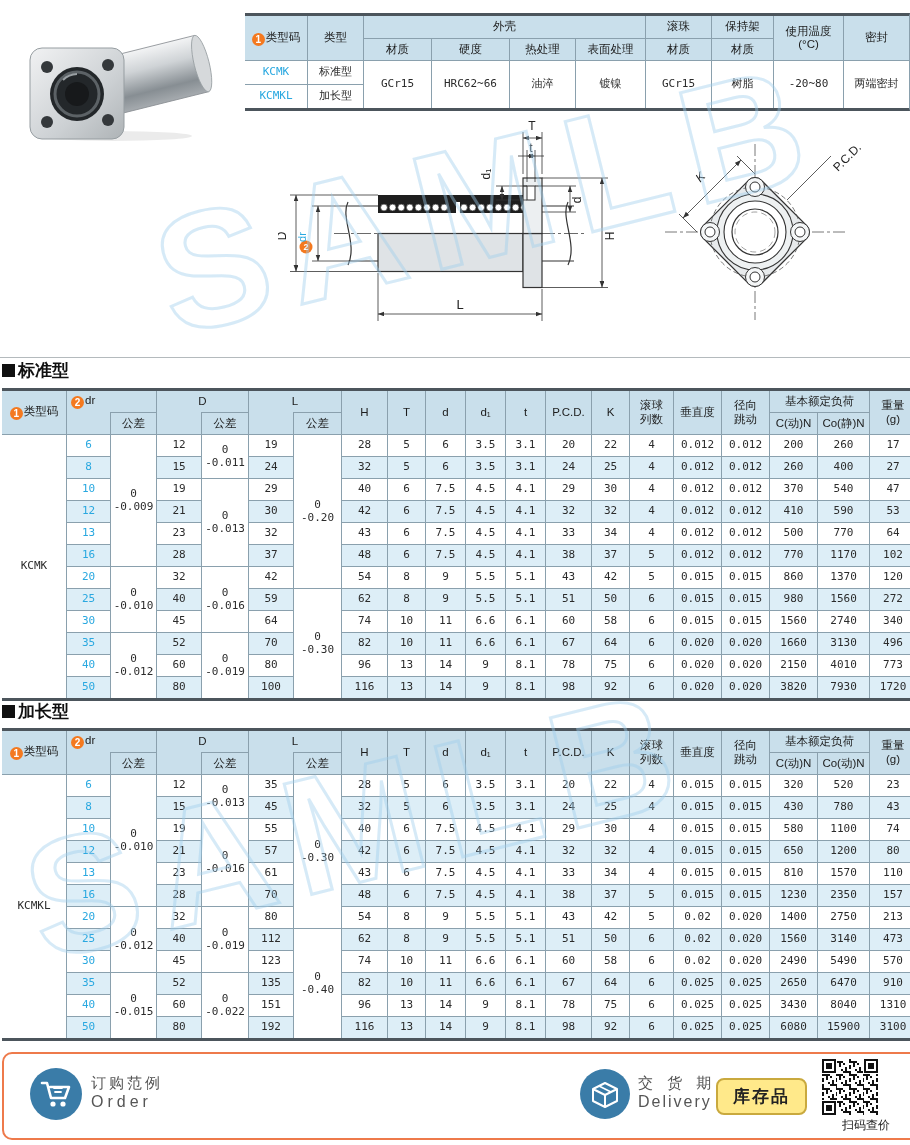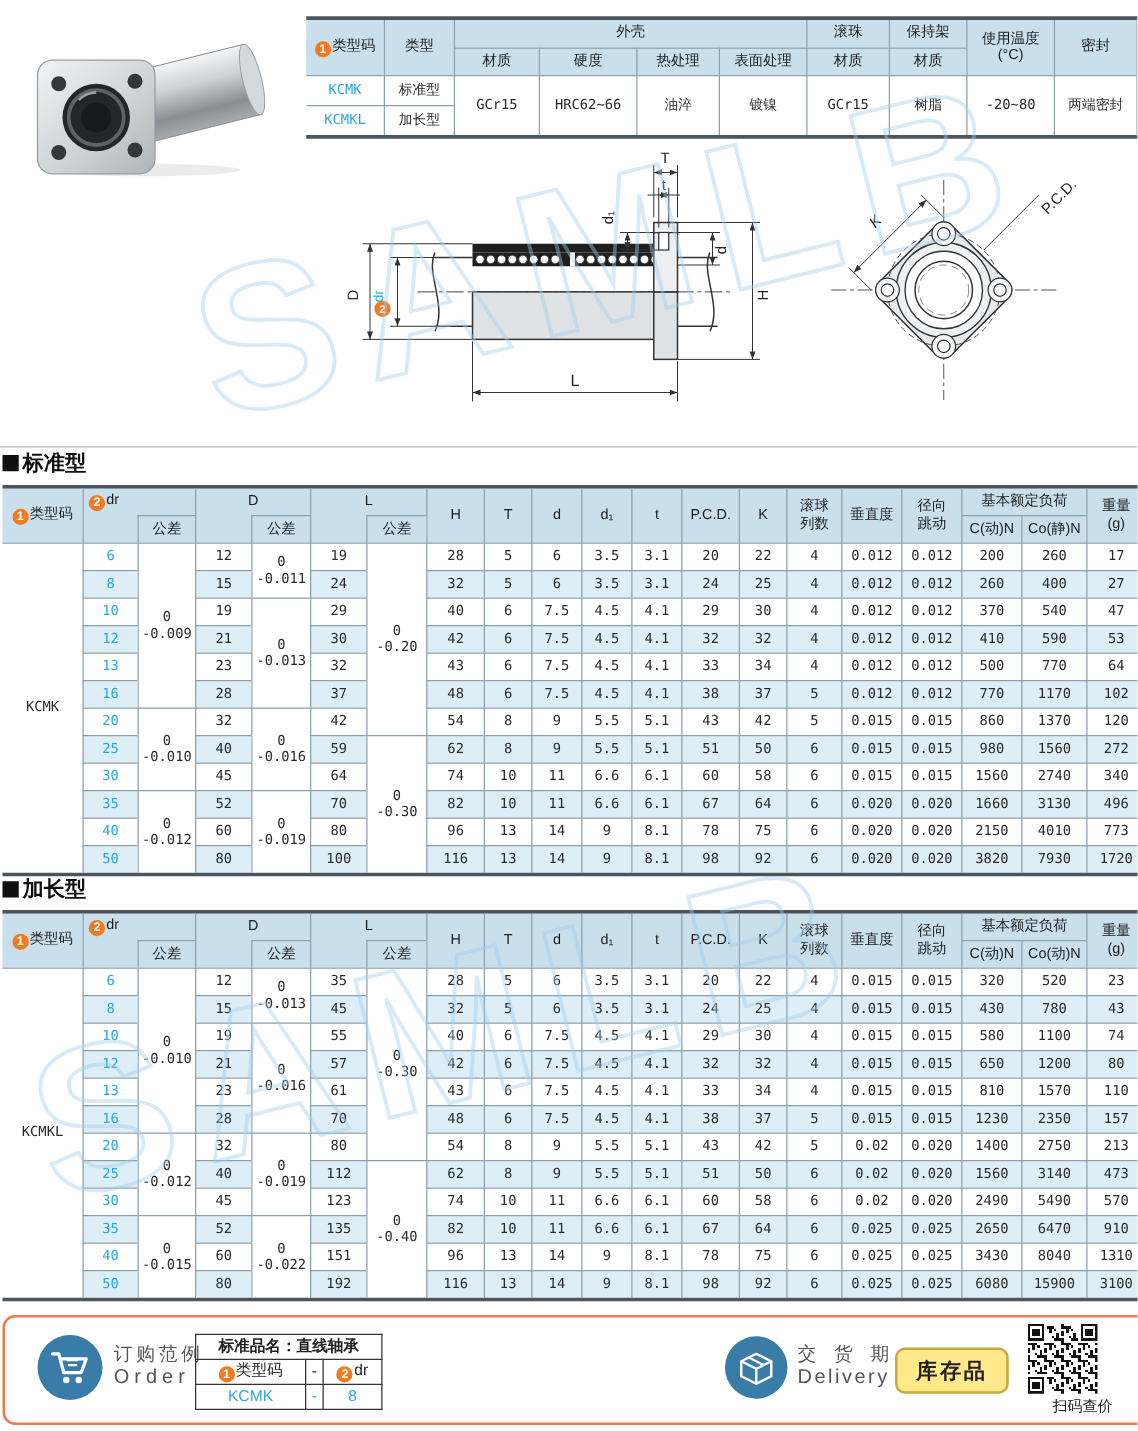--- a/index.html
+++ b/index.html
@@ -867,39 +867,20 @@
       <path d="M3 4 h5 l4 15 h14 l4 -11 h-19" fill="none" stroke="#fff" stroke-width="2.6" stroke-linecap="round" stroke-linejoin="round"></path>
       <circle cx="14" cy="25" r="2.6" fill="#fff"></circle>
       <circle cx="24" cy="25" r="2.6" fill="#fff"></circle>
       <path d="M15 9 h8 M16 13 h6" stroke="#fff" stroke-width="1.8" stroke-linecap="round"></path>
     </svg>
   </div>
   <div class="ordtxt" style="left:87px;top:20px;">
     <div class="cn">订购范例</div>
     <div class="en">Order</div>
   </div>
-  <table class="ord abs" style="left:152px;top:13px;width:150px;">
-    <tbody>
-        <tr>
-      <td colspan="3" style="font-weight:bold;">
-        <span>标准品名：</span><span>直线轴承</span>
-      </td>
-    </tr>
-    <tr>
-      <th><span class="numc">1</span><span>类型码</span></th>
-      <th>-</th>
-      <th><span class="numc">2</span><span>dr</span></th>
-    </tr>
-    <tr>
-      <td class="blue">KCMK</td>
-      <td class="blue">-</td>
-      <td class="blue">8</td>
-    </tr>
-  </tbody>
-    </table>
 
   <div class="iconcirc" style="left:576px;top:15px;width:50px;height:50px;">
     <svg width="32" height="30" viewBox="0 0 32 30">
       <path d="M4 10 L16 4 L28 10 L16 16 Z" fill="none" stroke="#fff" stroke-width="2" stroke-linejoin="round"></path>
       <path d="M4 10 V22 L16 28 V16 M28 10 V22 L16 28" fill="none" stroke="#fff" stroke-width="2" stroke-linejoin="round"></path>
       <path d="M10 7 L22 13" stroke="#fff" stroke-width="1.6"></path>
     </svg>
   </div>
   <div class="ordtxt" style="left:634px;top:20px;">
     <div class="cn" style="letter-spacing:5px">交 货 期</div>

